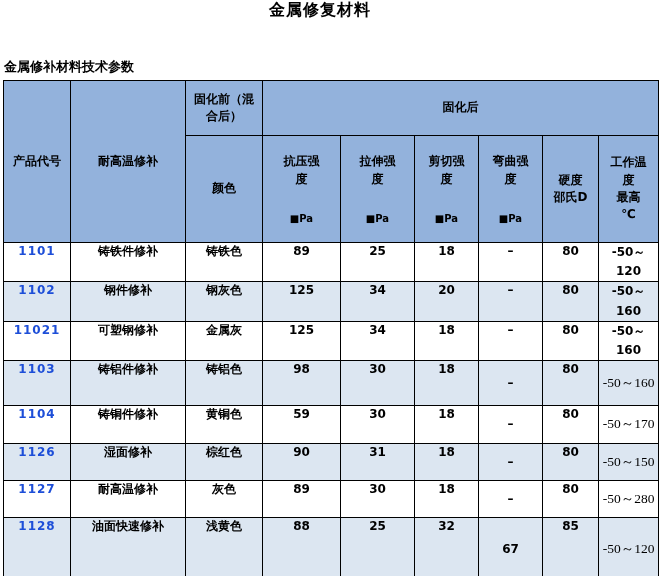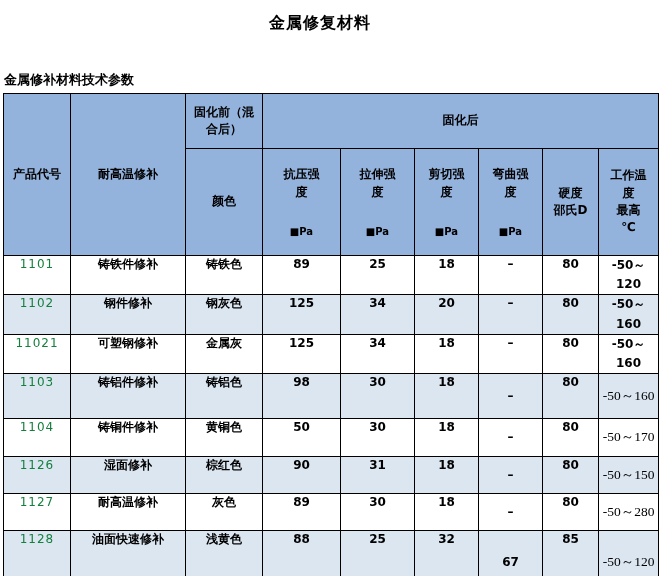--- a/index.html
+++ b/index.html
@@ -2,21 +2,21 @@
 <html><head>
 <meta charset="utf-8">
 <style>
   html,body{margin:0;padding:0;}
   body{
     width:660px;height:576px;background:#ffffff;
     font-family:"DejaVu Sans","Liberation Sans",sans-serif;
     color:#000;overflow:hidden;
   }
   .page-title{
-    padding-top:13px;width:640px;text-align:center;
+    width:640px;text-align:center;
     font-size:16px;font-weight:bold;letter-spacing:1px;
   }
   .section-title{
     margin:37px 0 4px 4px;font-size:13px;font-weight:bold;
   }
   table.spec{
     border-collapse:collapse;table-layout:fixed;
     margin-left:3px;width:655px;
   }
   table.spec th,table.spec td{
@@ -25,21 +25,21 @@
   thead th{
     background:#93B2DC;font-size:12px;font-weight:bold;color:#000;
     text-align:center;vertical-align:middle;white-space:pre-line;line-height:1.45;
   }
   thead .hu{font-size:10px;margin-top:7px;line-height:1.2;}
   tbody td{
     font-size:12px;font-weight:bold;text-align:center;
     vertical-align:top;padding-top:5px;line-height:1.4;
   }
   tbody tr:nth-child(even) td{background:#DCE6F1;}
-  td.code{color:#15803d;font-weight:normal;letter-spacing:1px;}
+  td.code{color:#1d4ed8;font-weight:bold;letter-spacing:1px;}
   td.temp-two{white-space:pre-line;line-height:1.6;}
   td.temp-serif{
     font-family:"Liberation Serif","DejaVu Serif",serif;
     font-weight:normal;font-size:13.5px;
     vertical-align:middle;padding-top:0;
   }
   td.v-mid{vertical-align:middle;padding-top:0;}
 </style>
 </head>
 <body>
@@ -146,21 +146,21 @@
         <td>30</td>
         <td>18</td>
         <td class="v-mid">–</td>
         <td>80</td>
         <td class="temp-serif">-50～160</td>
       </tr>
       <tr style="height: 38px;">
         <td class="code">1104</td>
         <td>铸铜件修补</td>
         <td>黄铜色</td>
-        <td>50</td>
+        <td>59</td>
         <td>30</td>
         <td>18</td>
         <td class="v-mid">–</td>
         <td>80</td>
         <td class="temp-serif">-50～170</td>
       </tr>
       <tr style="height: 37px;">
         <td class="code">1126</td>
         <td>湿面修补</td>
         <td>棕红色</td>

